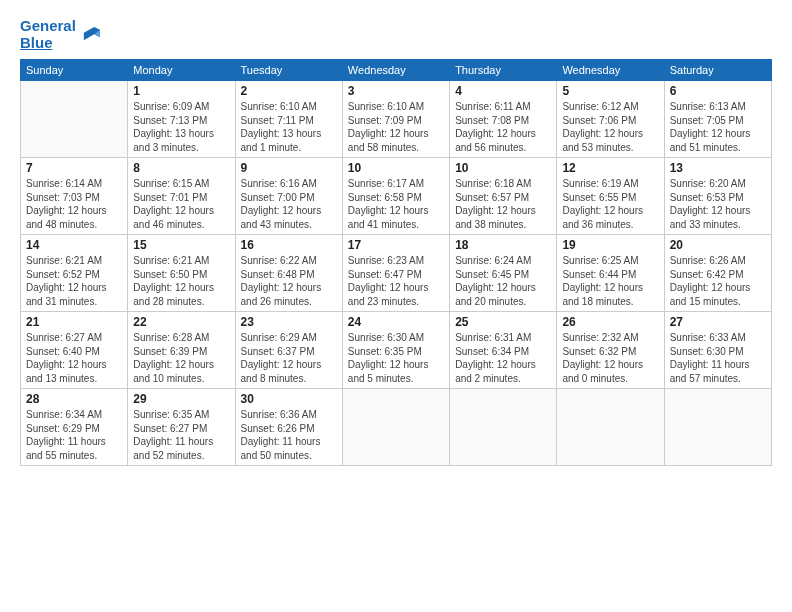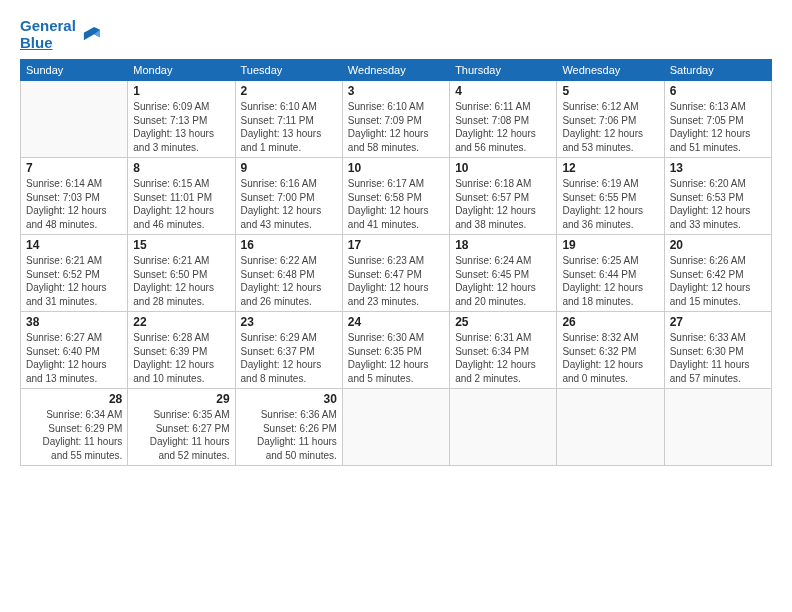--- a/index.html
+++ b/index.html
@@ -84,21 +84,20 @@
       display: block;
       margin-bottom: 2px;
     }
     .day-info {
       font-size: 10px;
       color: #444;
       line-height: 1.35;
     }
     .last-row td {
       height: 60px;
-      text-align: right;
     }
   </style>
 </head>
 <body>
 
 <div class="page">
   <div class="header">
     <div class="logo">
       <div>
         <div style="display:flex;align-items:center;">
@@ -181,21 +180,21 @@
           <td>
             <span class="day-number">7</span>
             <div class="day-info">Sunrise: 6:14 AM
 Sunset: 7:03 PM
 Daylight: 12 hours
 and 48 minutes.</div>
           </td>
           <td>
             <span class="day-number">8</span>
             <div class="day-info">Sunrise: 6:15 AM
-Sunset: 11:01 PM
+Sunset: 7:01 PM
 Daylight: 12 hours
 and 46 minutes.</div>
           </td>
           <td>
             <span class="day-number">9</span>
             <div class="day-info">Sunrise: 6:16 AM
 Sunset: 7:00 PM
 Daylight: 12 hours
 and 43 minutes.</div>
           </td>
@@ -274,21 +273,21 @@
           <td>
             <span class="day-number">20</span>
             <div class="day-info">Sunrise: 6:26 AM
 Sunset: 6:42 PM
 Daylight: 12 hours
 and 15 minutes.</div>
           </td>
         </tr>
         <tr>
           <td>
-            <span class="day-number">38</span>
+            <span class="day-number">21</span>
             <div class="day-info">Sunrise: 6:27 AM
 Sunset: 6:40 PM
 Daylight: 12 hours
 and 13 minutes.</div>
           </td>
           <td>
             <span class="day-number">22</span>
             <div class="day-info">Sunrise: 6:28 AM
 Sunset: 6:39 PM
 Daylight: 12 hours
@@ -310,21 +309,21 @@
           </td>
           <td>
             <span class="day-number">25</span>
             <div class="day-info">Sunrise: 6:31 AM
 Sunset: 6:34 PM
 Daylight: 12 hours
 and 2 minutes.</div>
           </td>
           <td>
             <span class="day-number">26</span>
-            <div class="day-info">Sunrise: 8:32 AM
+            <div class="day-info">Sunrise: 2:32 AM
 Sunset: 6:32 PM
 Daylight: 12 hours
 and 0 minutes.</div>
           </td>
           <td>
             <span class="day-number">27</span>
             <div class="day-info">Sunrise: 6:33 AM
 Sunset: 6:30 PM
 Daylight: 11 hours
 and 57 minutes.</div>

